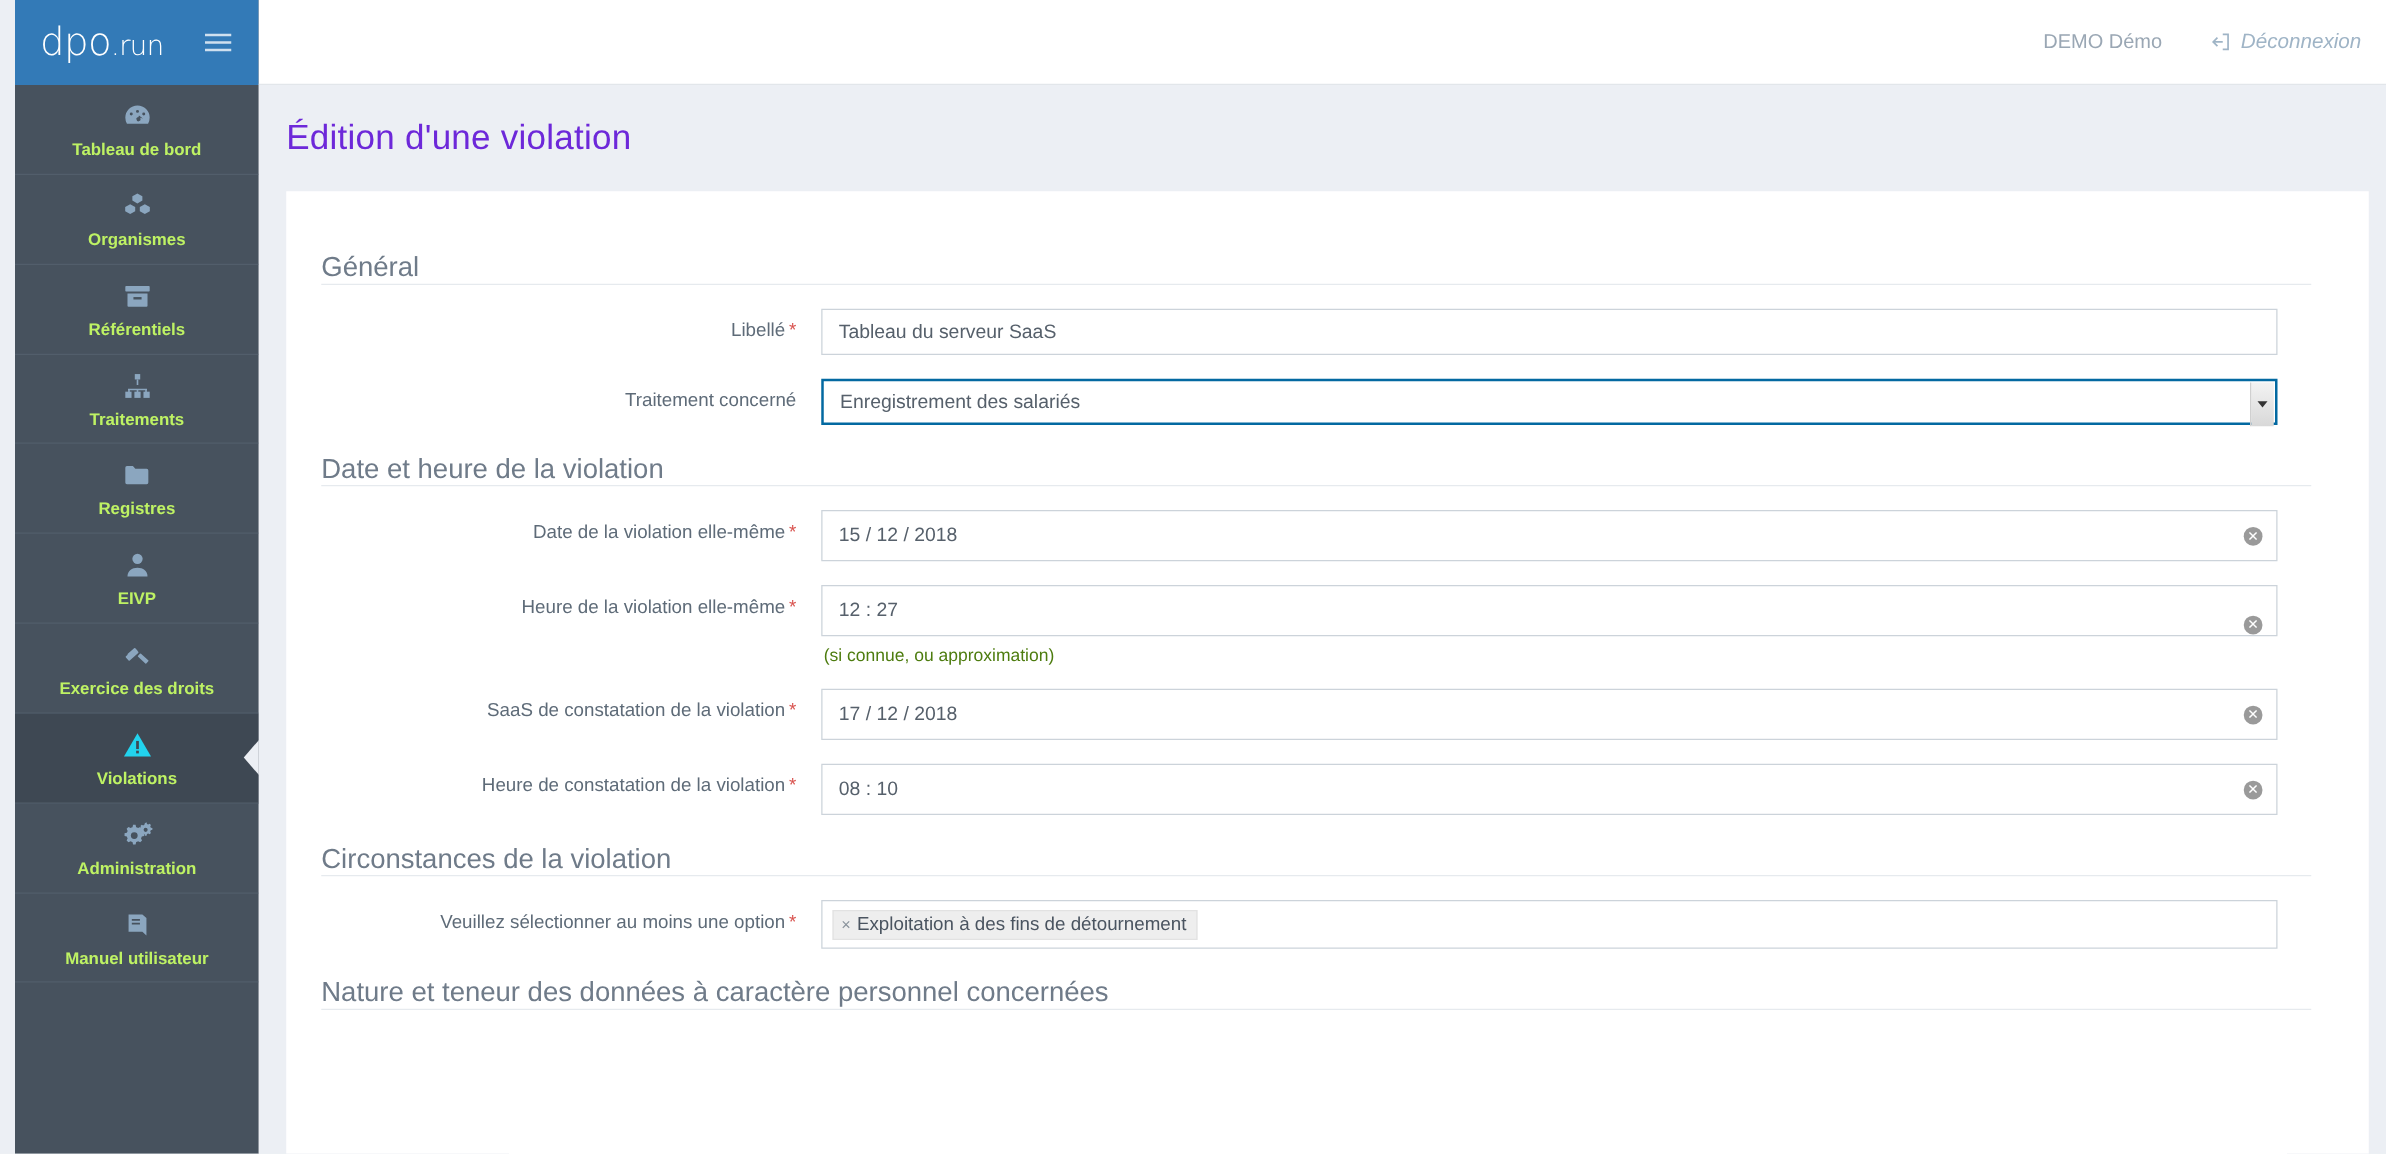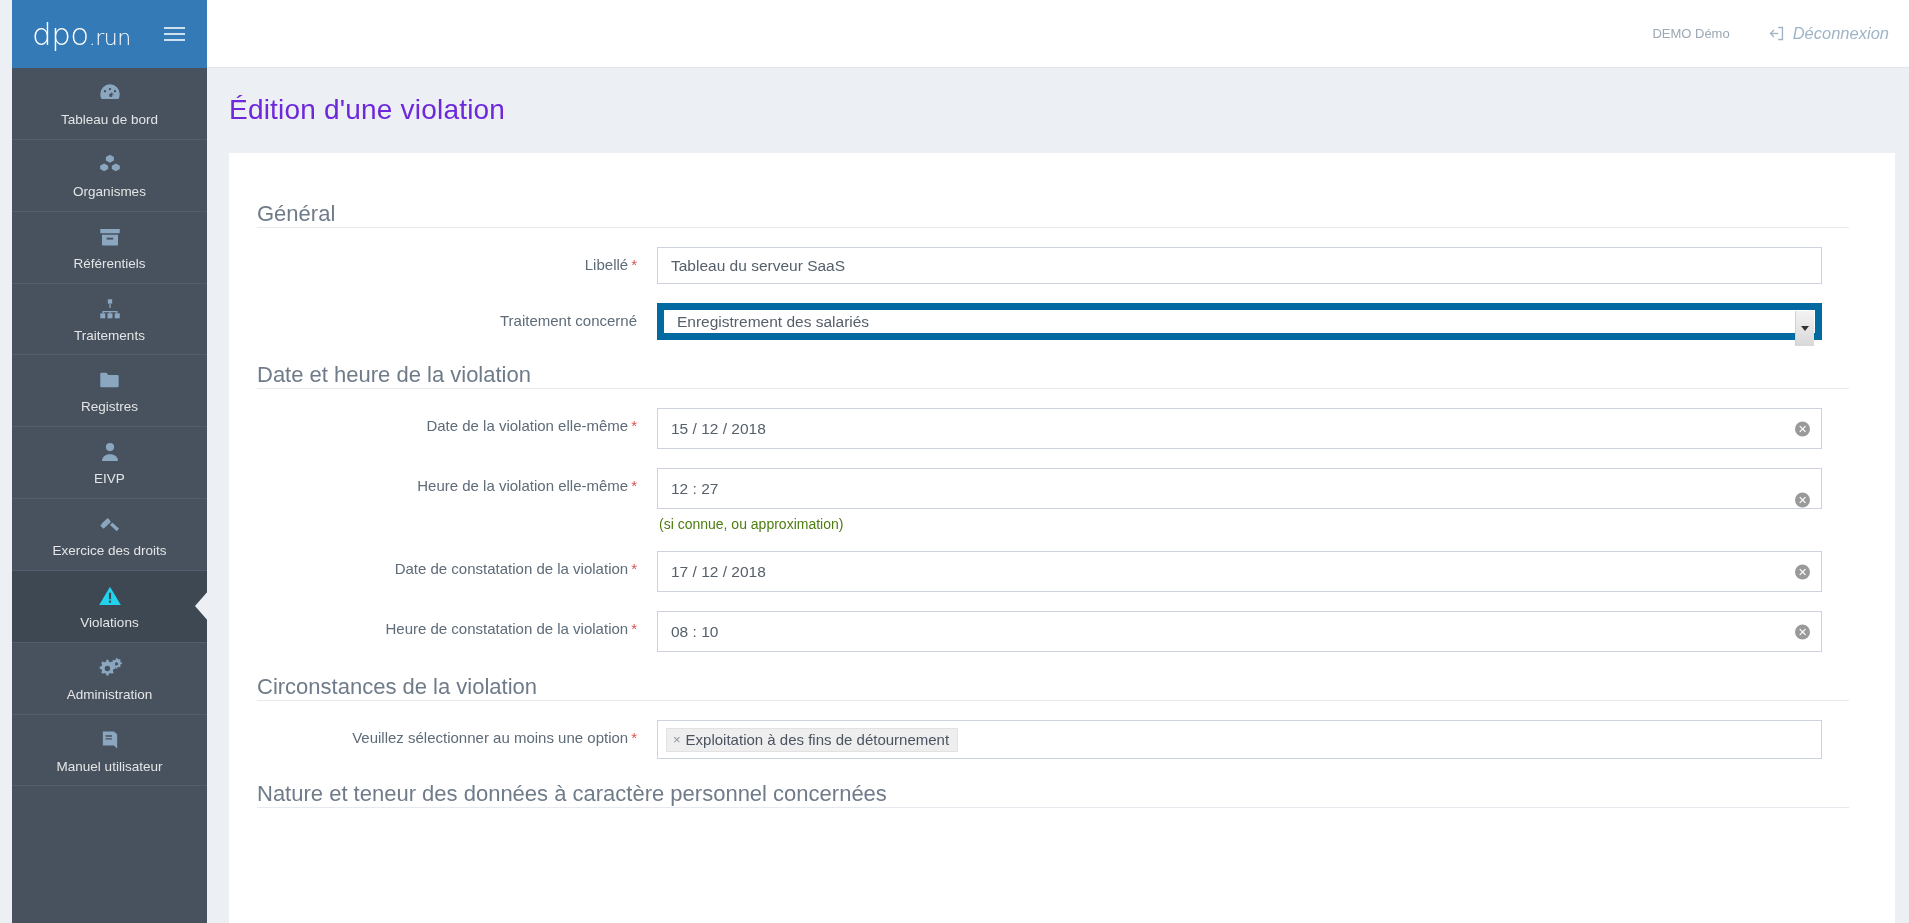--- a/index.html
+++ b/index.html
@@ -48,23 +48,23 @@
   .nav-item .nav-icon {
     display: block;
     height: 26px;
     margin-bottom: 7px;
     color: #8ba6bf;
   }
   .nav-item .nav-icon svg { display: inline-block; vertical-align: middle; }
   .nav-item .nav-label {
     display: block;
     font-size: 13.5px;
-    color: #e5e5e5;
+    color: #bef264;
     line-height: 1.1;
-    font-weight: 400;
+    font-weight: 700;
   }
   .nav-item.active { background: #3e4853; }
   .nav-item.active .nav-icon { color: #22d3ee; }
   .nav-item.active .pointer {
     position: absolute; right: -1px; top: 50%;
     transform: translateY(-50%);
     width: 0; height: 0;
     border-top: 15px solid transparent;
     border-bottom: 15px solid transparent;
     border-right: 13px solid #eceff4;
@@ -73,21 +73,21 @@
   
   .topbar {
     position: absolute; left: 195px; top: 0;
     width: 1714px; height: 68px;
     background: #ffffff;
     border-bottom: 1px solid #e2e6ea;
     display: flex; align-items: center; justify-content: flex-end;
     padding-right: 32px;
   }
   .topbar-user {
-    color: #9aa7b4; font-size: 13px; margin-right: 38px; cursor: pointer;
+    color: #9aa7b4; font-size: 16px; margin-right: 38px; cursor: pointer;
   }
   .topbar-logout {
     color: #9fb4c6; font-size: 16.5px; display: flex; align-items: center; gap: 8px; cursor: pointer; font-style: italic;
   }
   .topbar-logout svg { display: block; }
 
   
   .page {
     position: absolute; left: 195px; top: 68px;
     width: 1714px; height: 855px;
@@ -170,21 +170,21 @@
     color: #56606b;
     padding: 0 34px 0 13px;
     display: flex;
     align-items: center;
     font-family: "Liberation Sans", sans-serif;
   }
   .input-box.tall { height: 41px; }
 
   .select-box {
     width: 100%; height: 37px;
-    border: 7px solid #0369a1;
+    border: 2px solid #0369a1;
     background: #fff;
     font-size: 15.5px; color: #56606b;
     padding: 0 30px 0 13px;
     display: flex; align-items: center;
     position: relative;
   }
   .select-arrow {
     position: absolute; right: 1px; top: 1px;
     width: 19px; height: 35px;
     background: linear-gradient(#f3f3f3, #d8d8d8);
@@ -396,21 +396,21 @@
           </div>
           <div class="form-control-wrap">
             <div class="input-box tall">12 : 27</div>
             <span class="clear-btn">✕</span>
             <div class="helper-text">(si connue, ou approximation)</div>
           </div>
         </div>
 
         <div class="form-row">
           <div class="form-label">
-            <span>Date de constatation de la violation</span><span class="req">*</span>
+            <span>SaaS de constatation de la violation</span><span class="req">*</span>
           </div>
           <div class="form-control-wrap">
             <div class="input-box tall">17 / 12 / 2018</div>
             <span class="clear-btn">✕</span>
           </div>
         </div>
 
         <div class="form-row">
           <div class="form-label">
             <span>Heure de constatation de la violation</span><span class="req">*</span>

